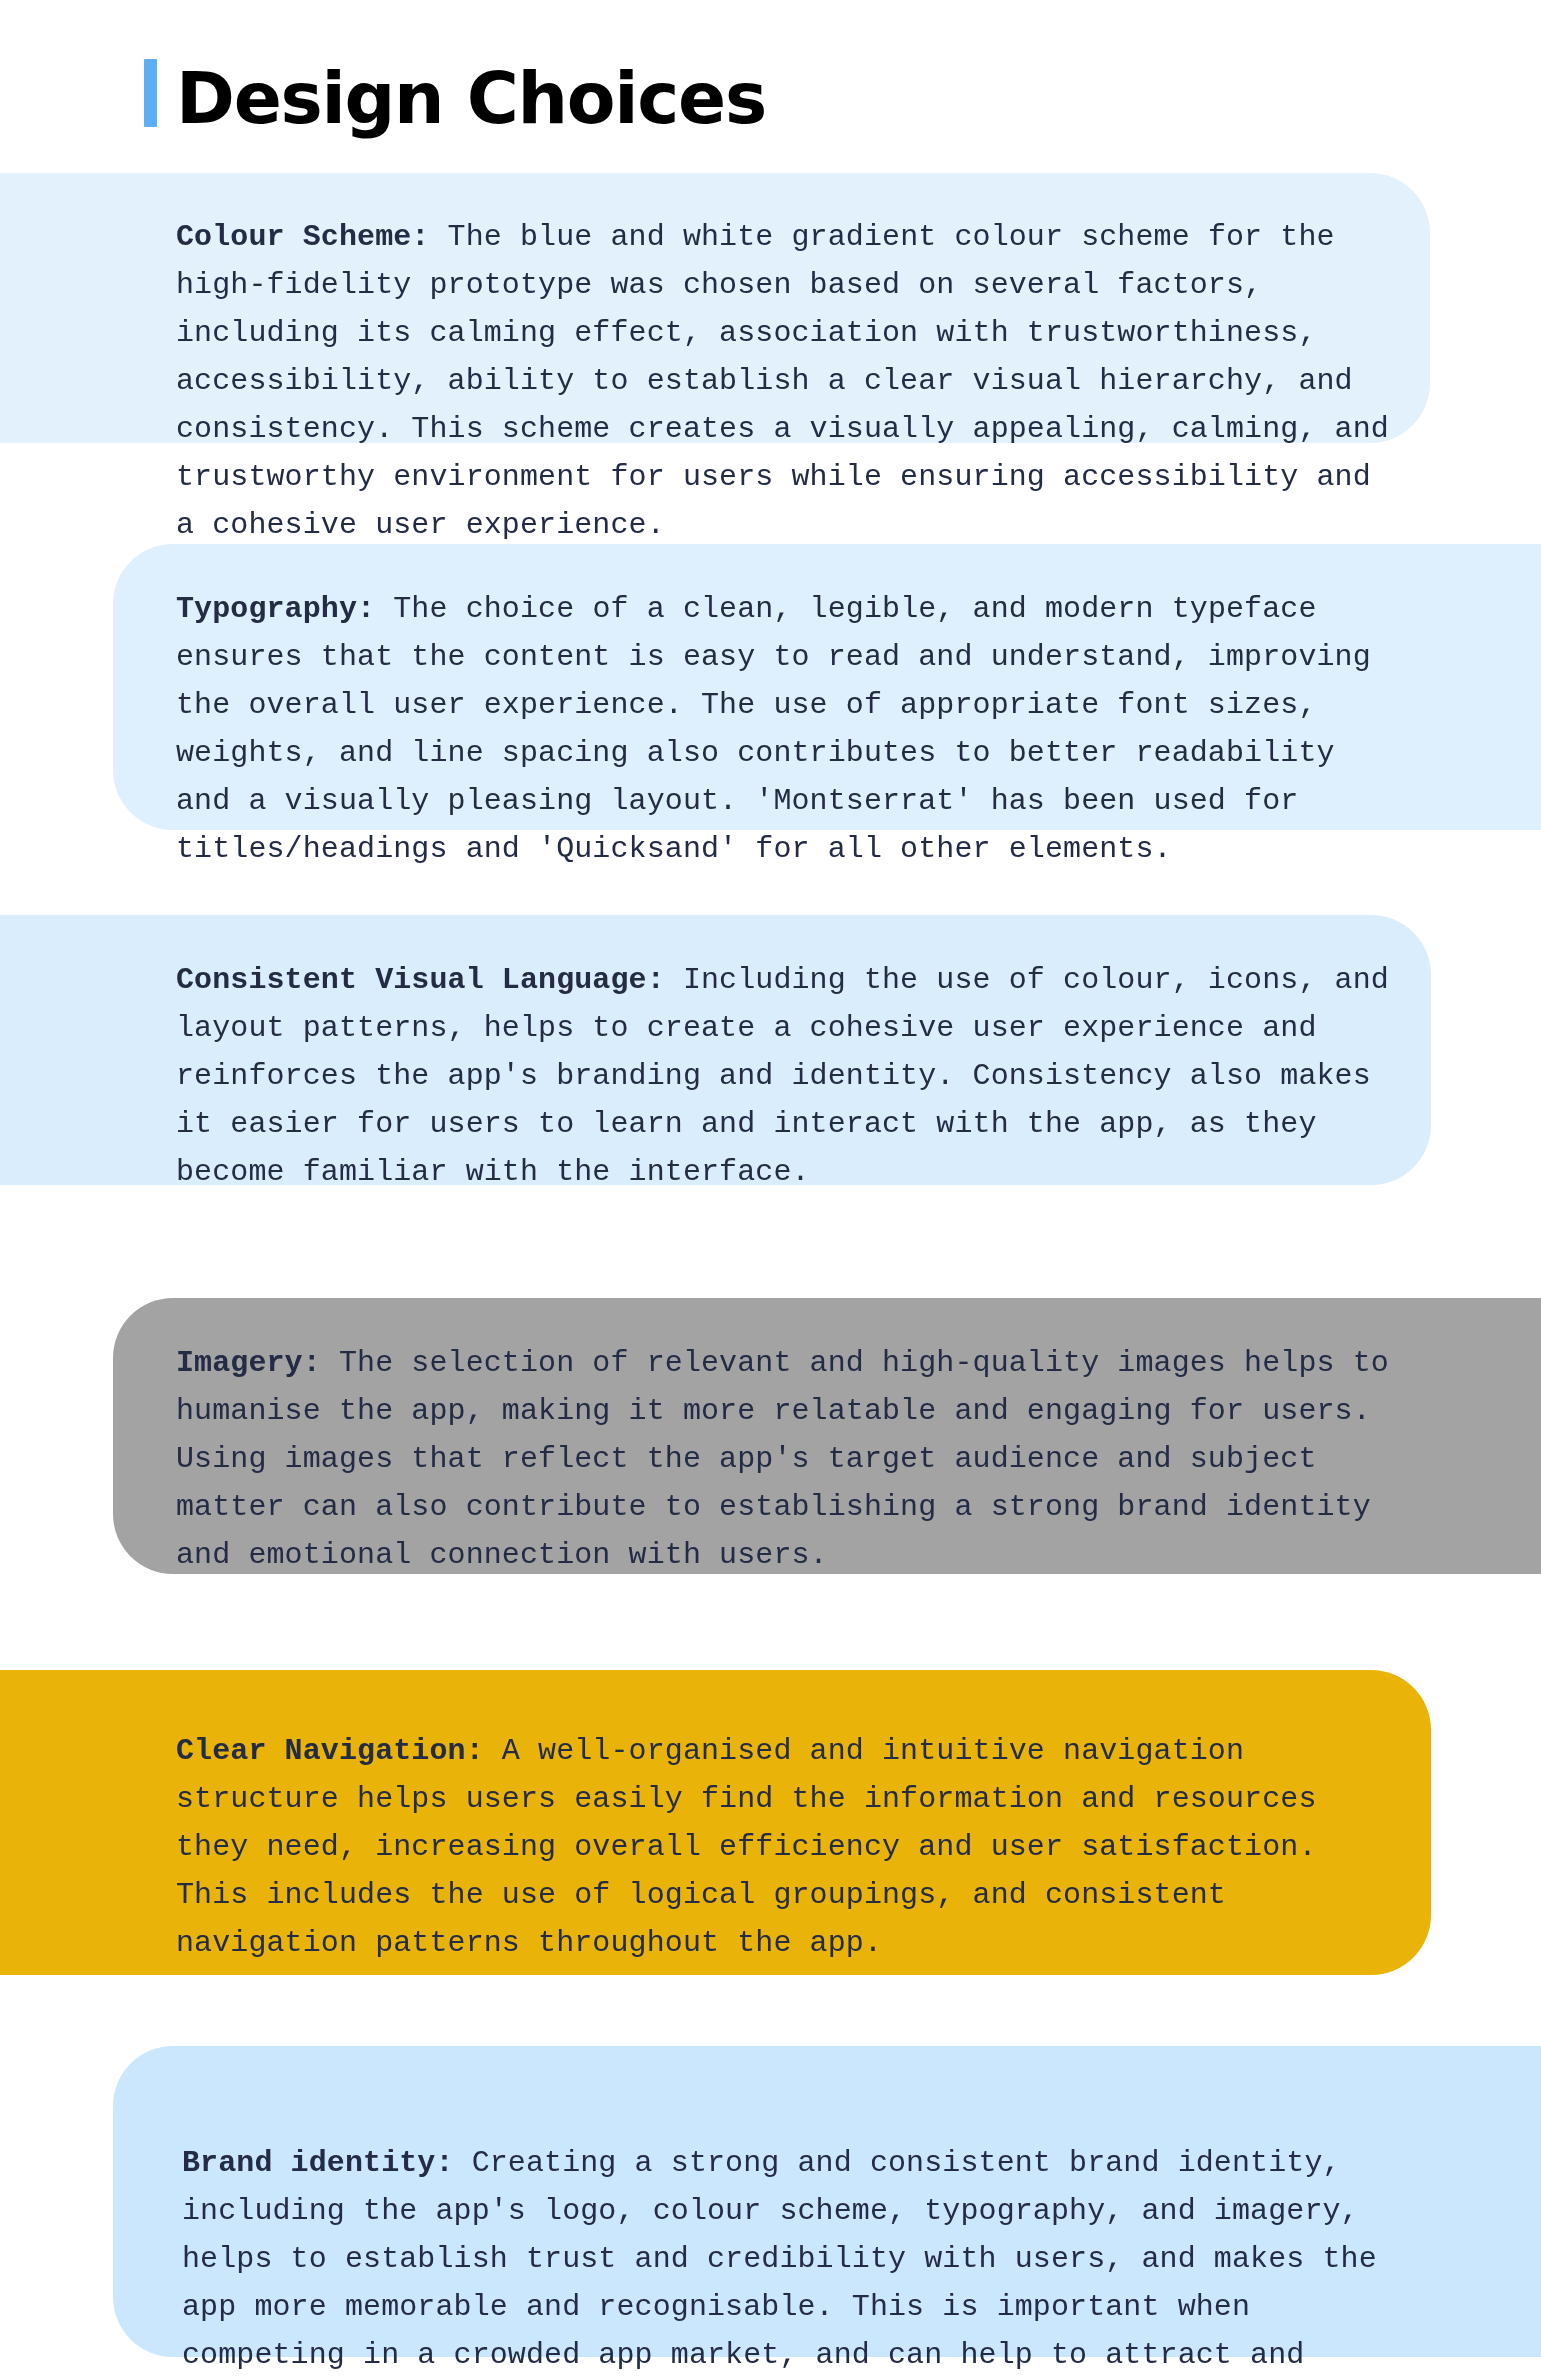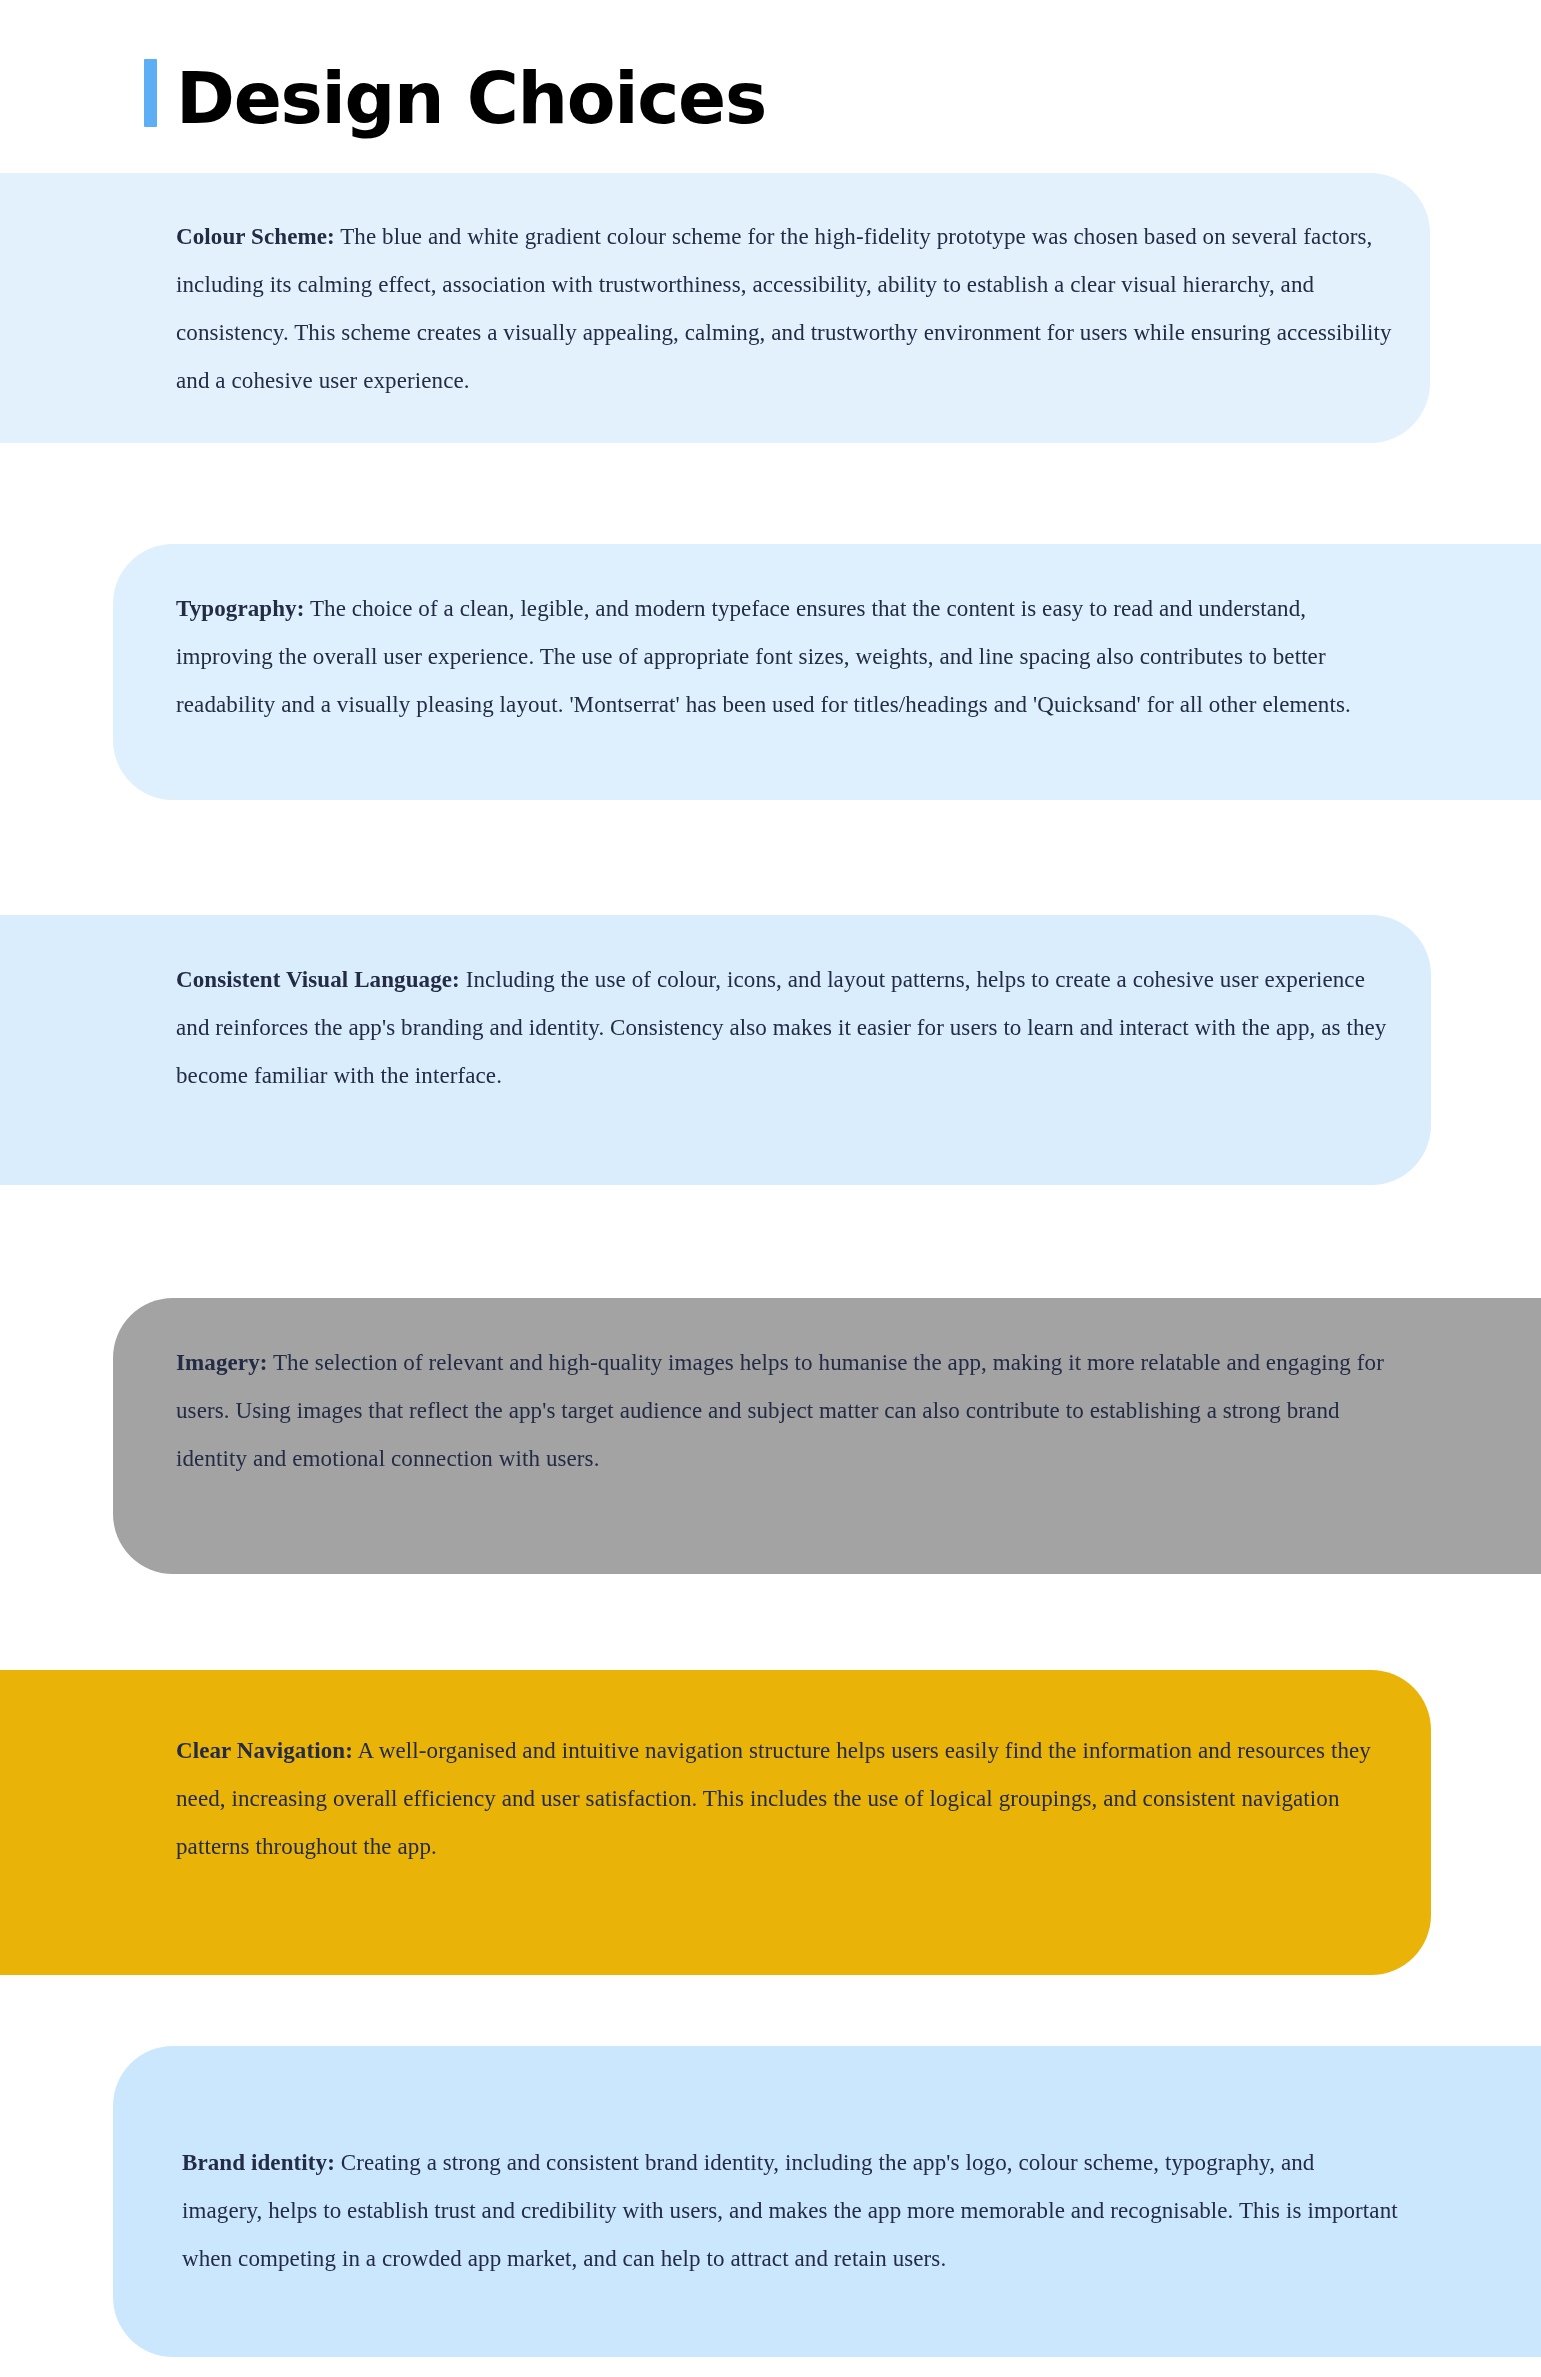--- a/index.html
+++ b/index.html
@@ -46,41 +46,41 @@
 
   
   .card {
     position:absolute;
     display:block;
   }
   .card-text {
     position:absolute;
     left:0; top:0;
     width:1217px;
-    font-size:23px;
+    font-size:30px;
     line-height:48px;
     color:#232B45;
     font-weight:400;
     letter-spacing:0.1px;
-    font-family:Liberation Serif, serif;
+    font-family:Liberation Mono, monospace;
   }
   .card-text b {
     font-weight:700;
   }
 
   
   #card-1 {
     left:0px;   top:173px;  width:1430px; height:270px;
     background:#E3F1FD;
     border-radius:0 60px 60px 0;
   }
   #card-1 .card-text { left:176px; top:40px; width:1217px; }
 
   #card-2 {
-    left:113px; top:544px; width:1428px; height:256px;
+    left:113px; top:544px; width:1428px; height:286px;
     background:#DEEFFD;
     border-radius:60px 0 0 60px;
   }
   #card-2 .card-text { left:63px; top:41px; width:1217px; }
 
   #card-3 {
     left:0px;   top:915px; width:1431px; height:270px;
     background:#D9EDFD;
     border-radius:0 60px 60px 0;
   }

